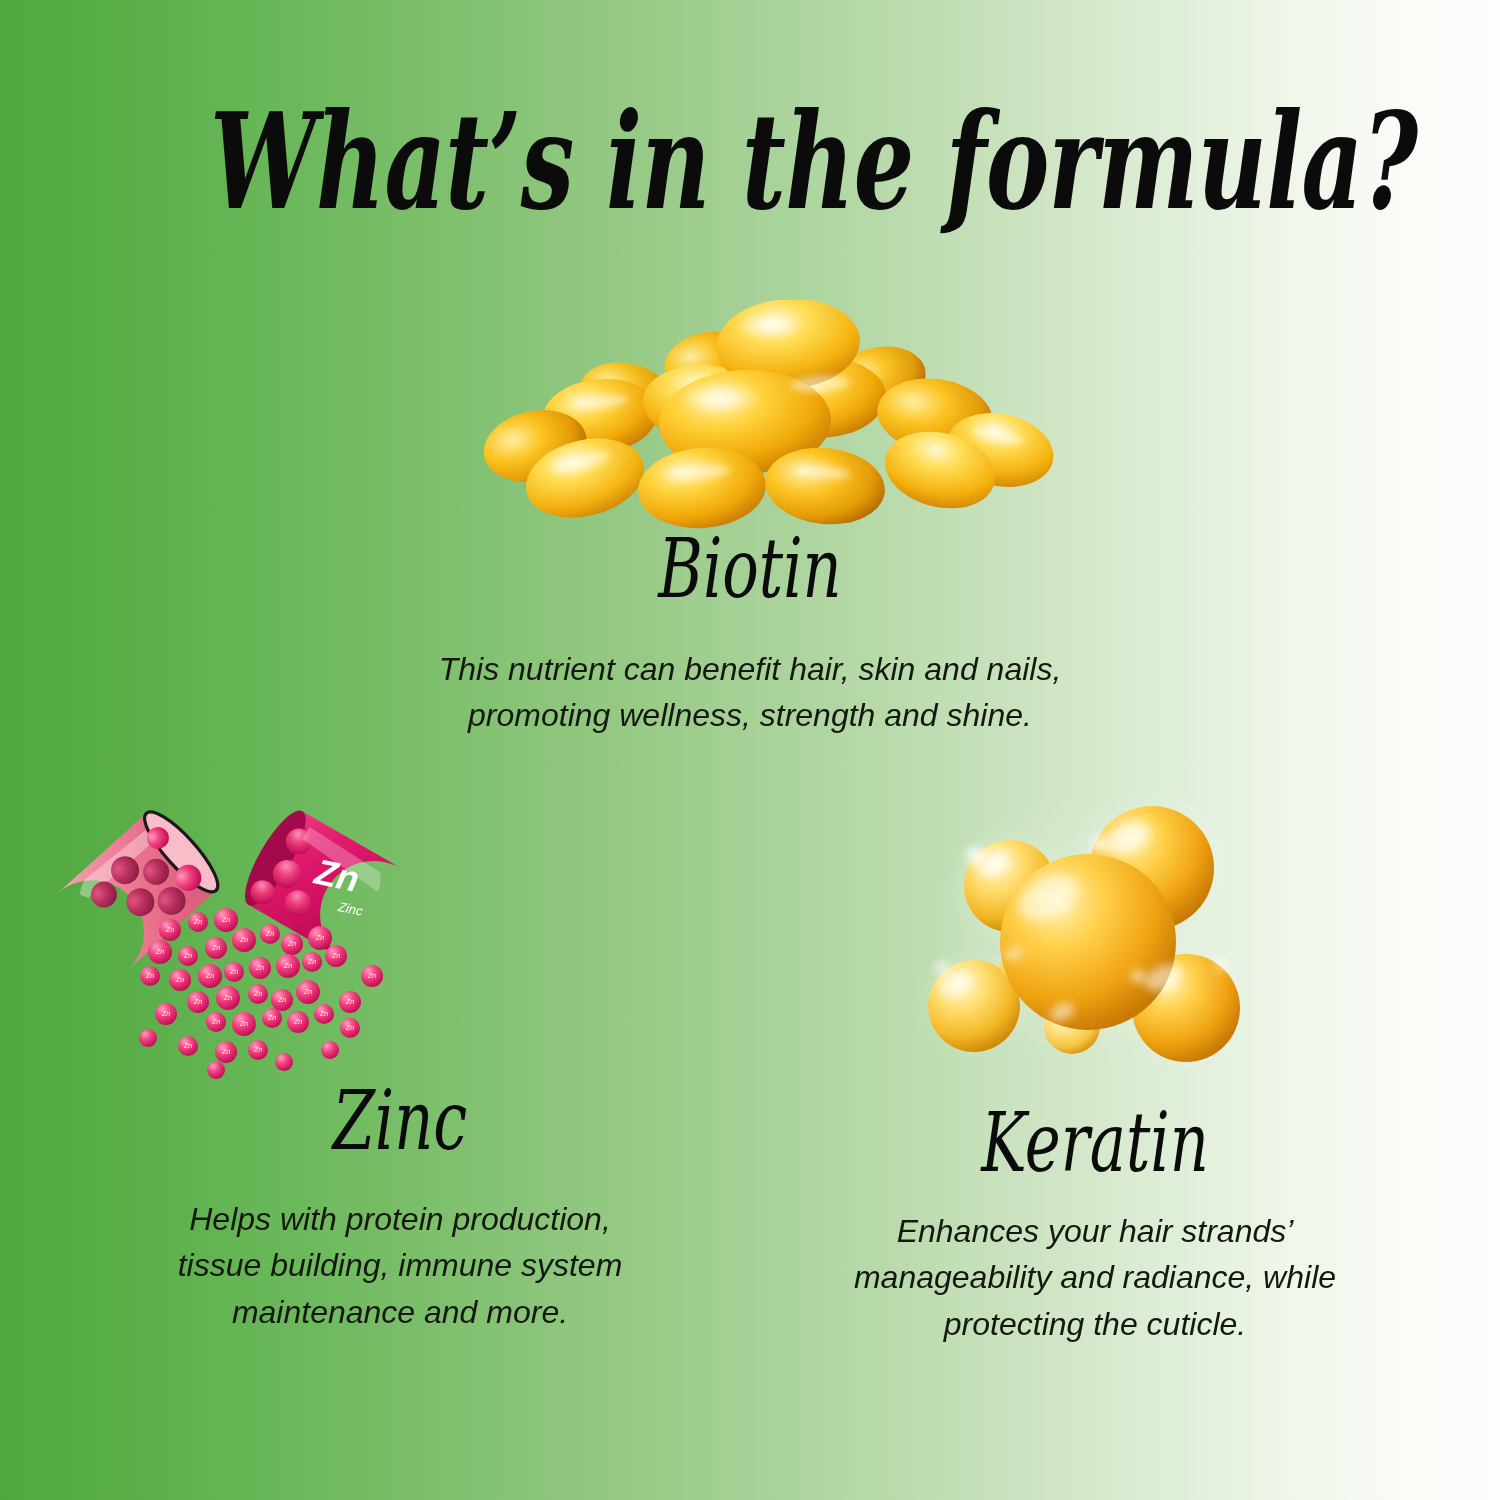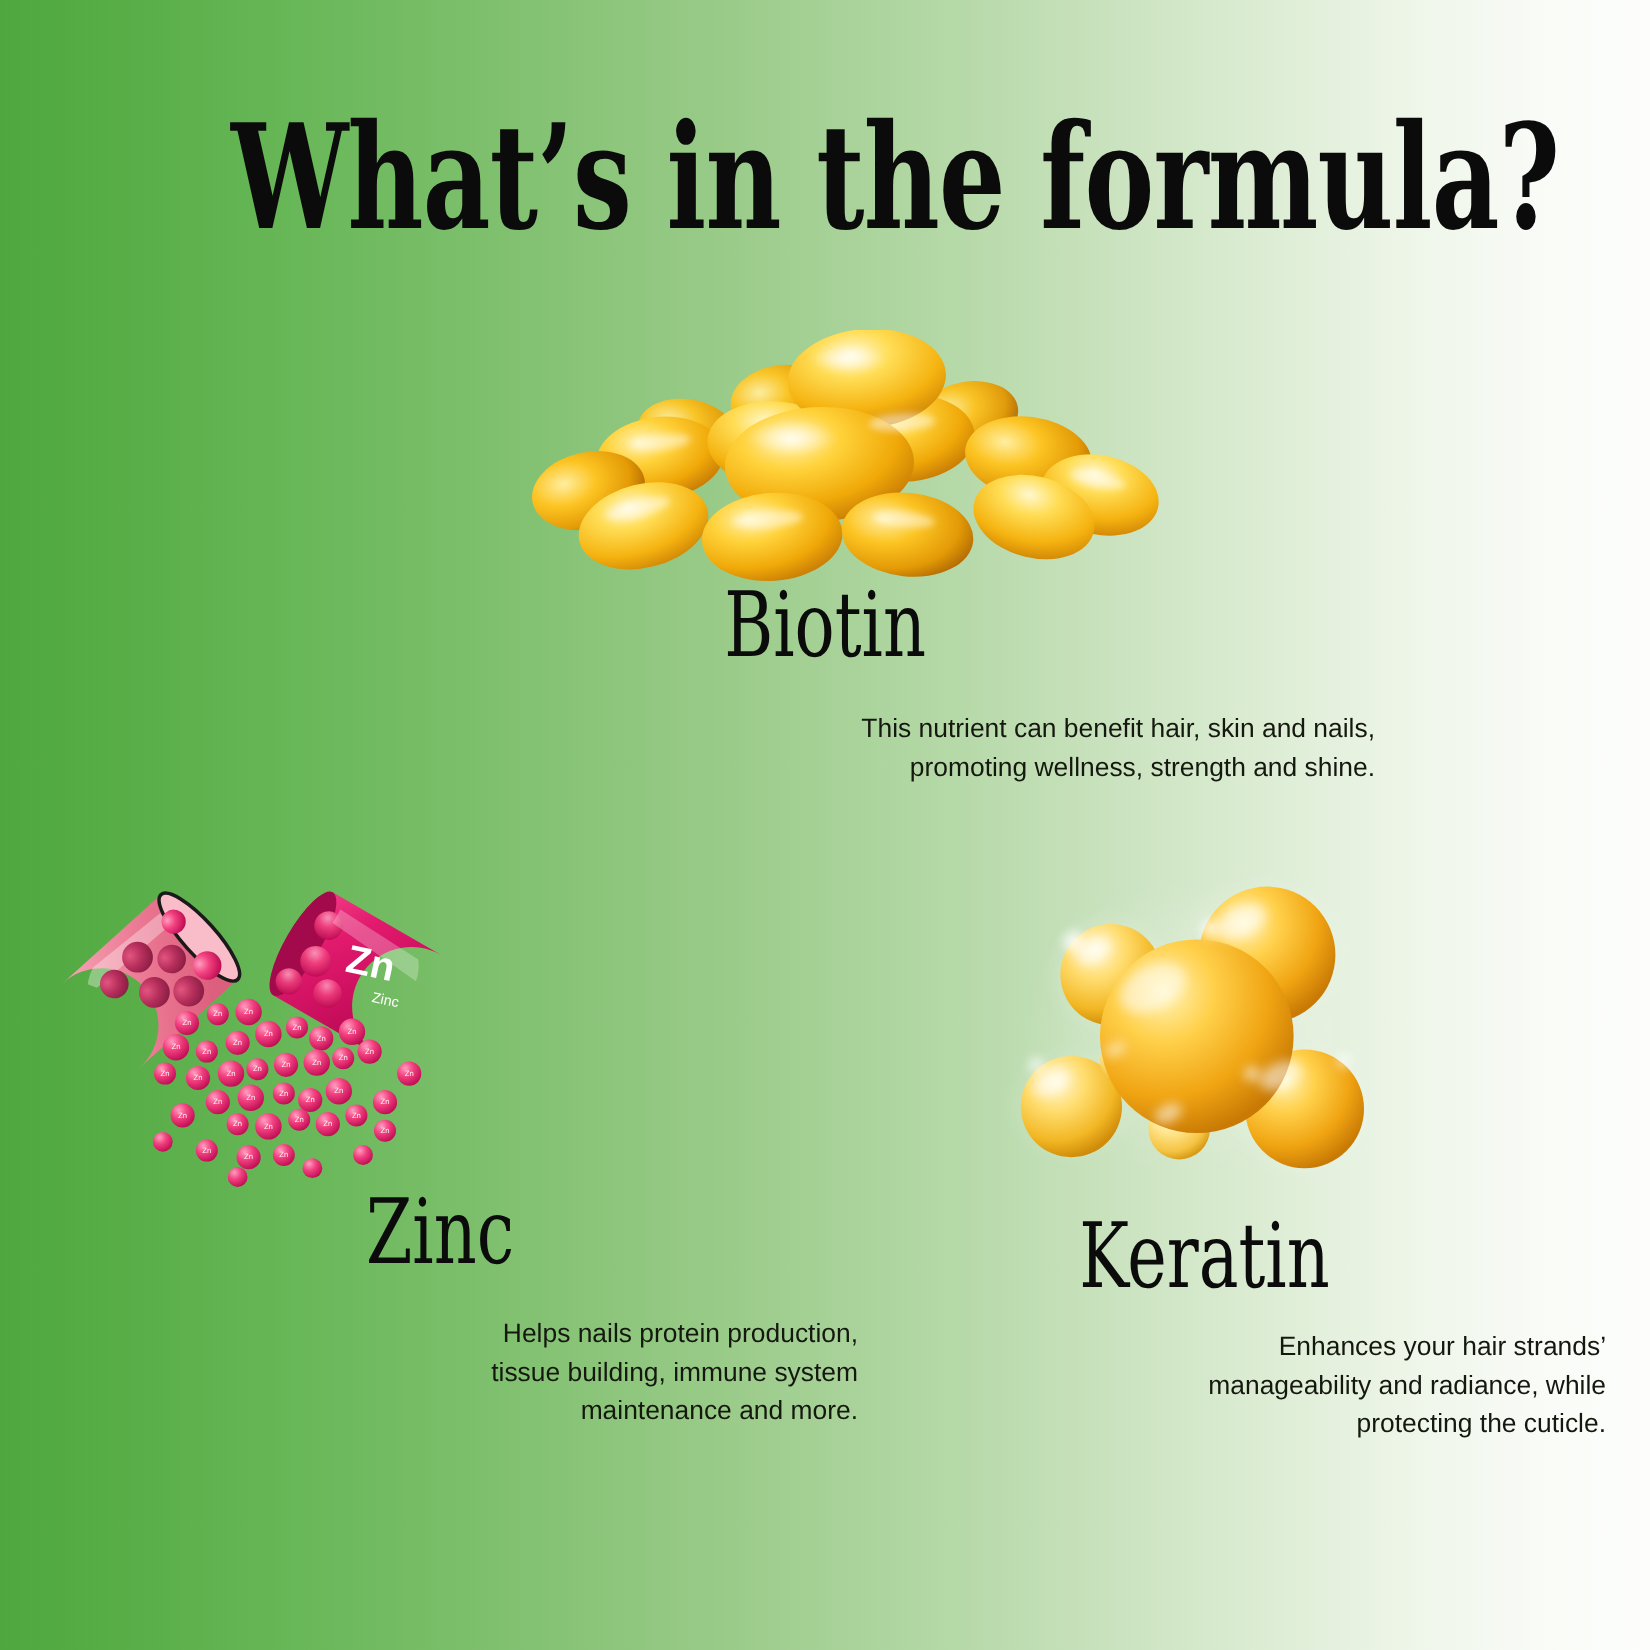--- a/index.html
+++ b/index.html
@@ -23,20 +23,21 @@
         #68b758 18%,
         #7fc06e 30%,
         #9acb89 44%,
         #b4d8a6 57%,
         #cbe3c0 68%,
         #dfeed7 78%,
         #eff6ea 86%,
         #f8fbf6 93%,
         #fdfefc 100%);
     overflow: hidden;
+    font-style: italic;
   }
 
   
   .title {
     position: absolute;
     left: 0;
     top: 96px;
     width: 1500px;
     text-align: center;
     font-family: "DejaVu Serif", "Liberation Serif", serif;
@@ -59,24 +60,24 @@
     font-size: 82px;
     line-height: 1.0;
     color: #0b0b0b;
     text-align: center;
     transform: scaleX(0.74);
     white-space: nowrap;
   }
   .ing-desc {
     font-family: "Liberation Sans", sans-serif;
     font-weight: 400;
-    font-size: 24px;
+    font-size: 32px;
     line-height: 1.45;
     color: #15180f;
-    text-align: right;
+    text-align: center;
     white-space: pre-line;
   }
 
   
   #block-biotin { left: 250px; top: 300px; width: 1000px; }
   #block-biotin .ing-name { margin-top: 228px; }
   #block-biotin .ing-desc { margin-top: 36px; }
 
   
   #block-zinc { left: 20px; top: 770px; width: 760px; }
@@ -320,21 +321,21 @@
             <text x="330" y="260" fill="#ffffff" font-family="'Liberation Sans',sans-serif" font-size="7" text-anchor="middle" opacity="0.92">Zn</text>
             <circle cx="128" cy="268" r="9" fill="url(#beadG)"></circle>
             <circle cx="196" cy="300" r="9" fill="url(#beadG)"></circle>
             <circle cx="264" cy="292" r="9" fill="url(#beadG)"></circle>
             <circle cx="310" cy="280" r="9" fill="url(#beadG)"></circle>
           </g>
       </g>
     </svg>
 
     <div class="ing-name">Zinc</div>
-    <div class="ing-desc">Helps nails protein production,
+    <div class="ing-desc">Helps with protein production,
 tissue building, immune system
 maintenance and more.</div>
   </div>
 
   <div class="block" id="block-keratin">
 
     <svg class="art" id="keratin-art" viewBox="0 0 730 320">
       <defs>
         <radialGradient id="kBig" cx="33%" cy="27%" r="76%">
           <stop offset="0%" stop-color="#fff4b8"></stop>

